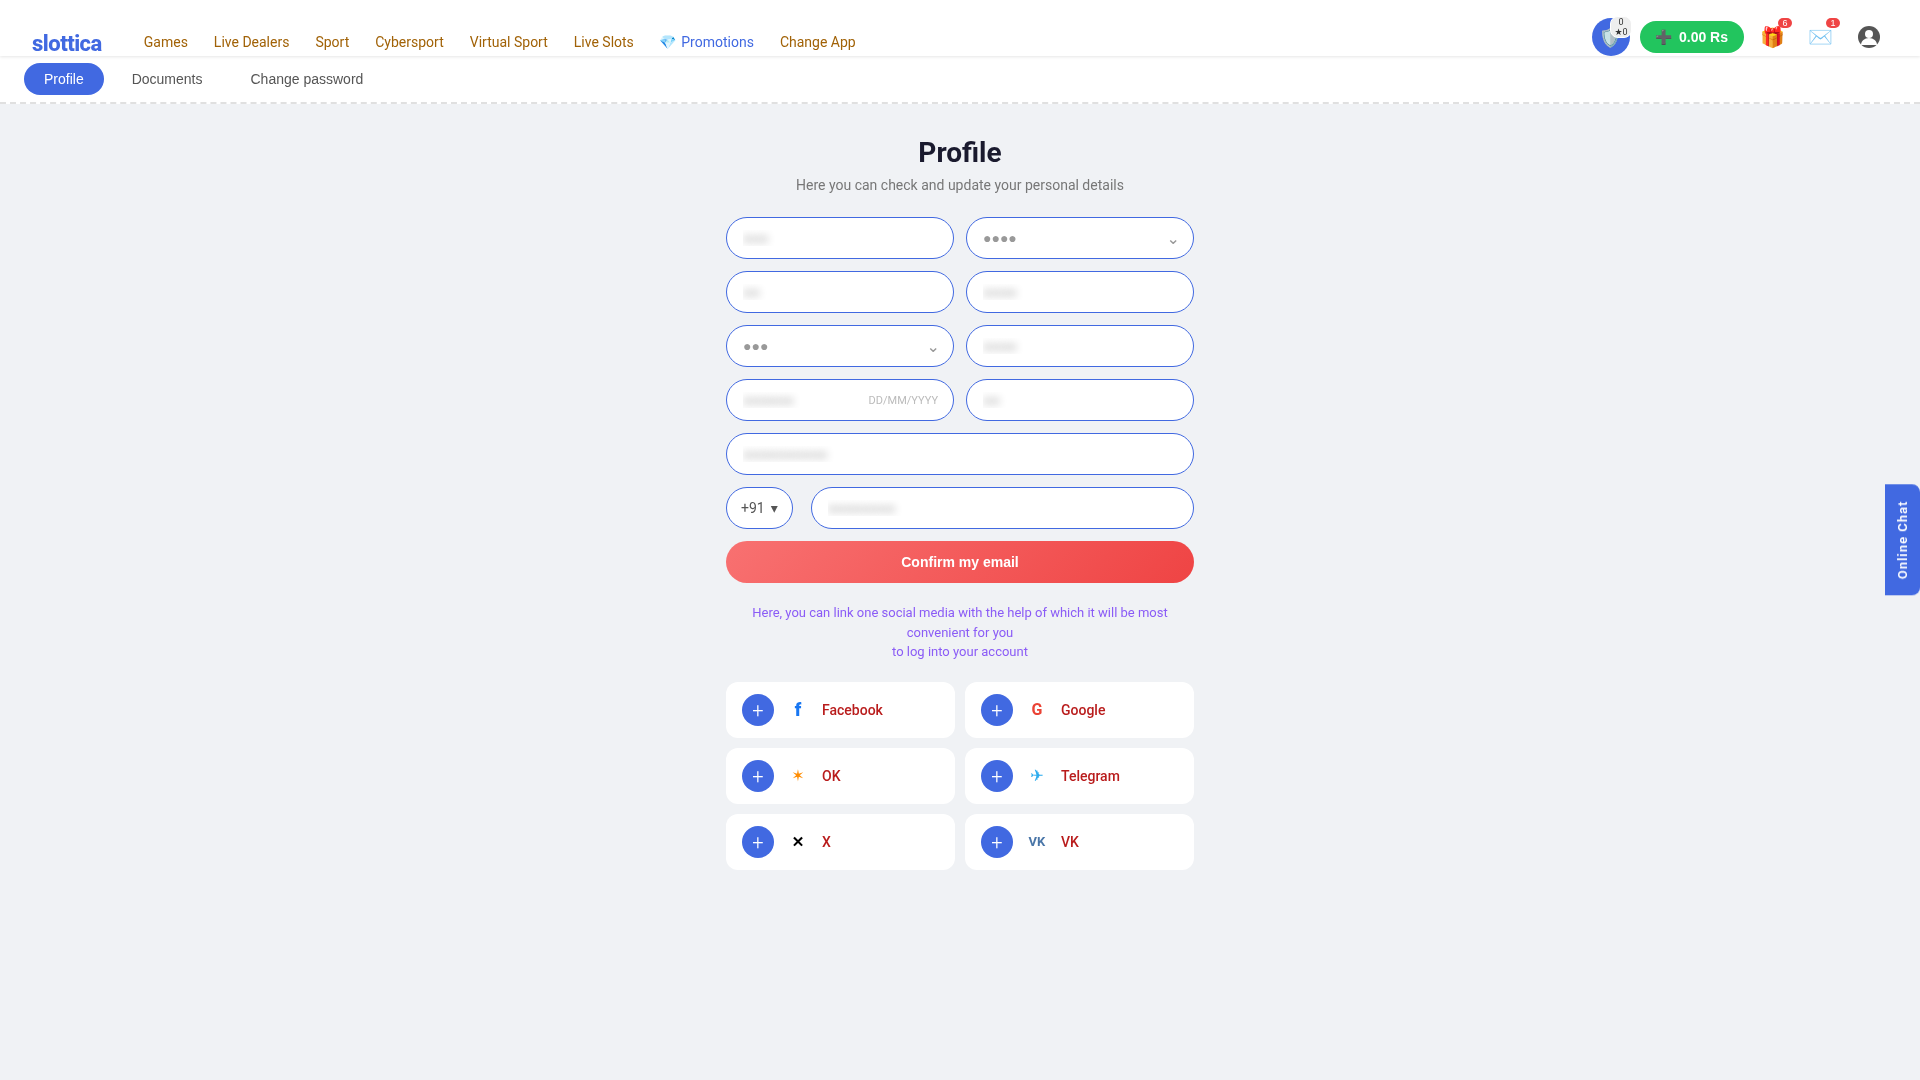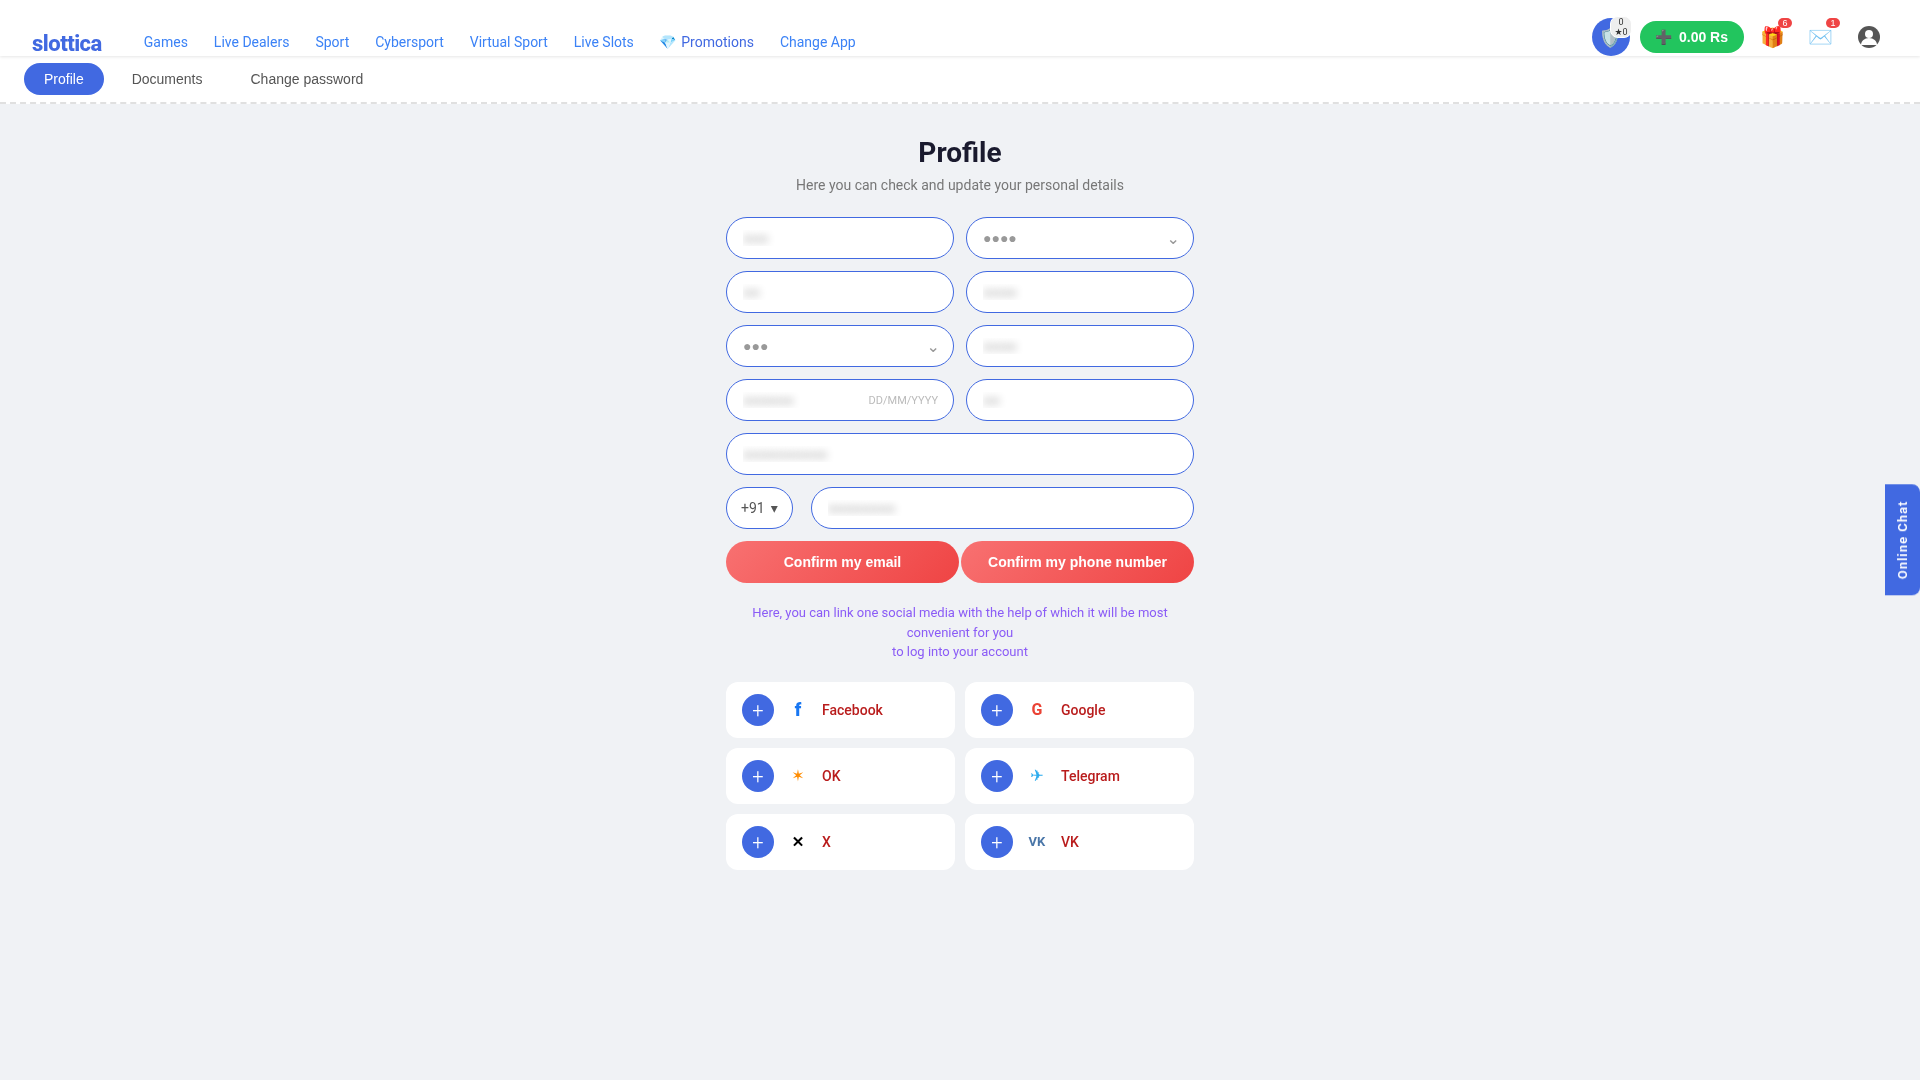--- a/index.html
+++ b/index.html
@@ -26,21 +26,21 @@
     }
     .logo span { color: #4169e1; }
     .nav-links {
       display: flex;
       gap: 6px;
       flex: 1;
     }
     .nav-link {
       padding: 6px 10px;
       font-size: 14px;
-      color: #3b82f6;
+      color: #a16207;
       cursor: pointer;
       border-radius: 6px;
       white-space: nowrap;
       display: flex;
       align-items: center;
       gap: 4px;
     }
     .nav-link.promotions { color: #4169e1; }
     .nav-right {
       display: flex;
@@ -470,21 +470,20 @@
   <div class="phone-row">
     <div class="phone-country">
       <span>+91</span>
       <span>▾</span>
     </div>
     <input type="tel" class="phone-input blurred-text" value="●●●●●●●●" style="">
   </div>
 
   <div class="confirm-row">
     <button class="confirm-btn">Confirm my email</button>
-    <button class="confirm-btn">Confirm my phone number</button>
   </div>
 
   <p class="social-note">
     <span>Here, you can link one social media with the help of which it will be most convenient for you</span><br>
     <span>to log into your account</span>
   </p>
 
   <div class="social-grid">
 
     <div class="social-item">

